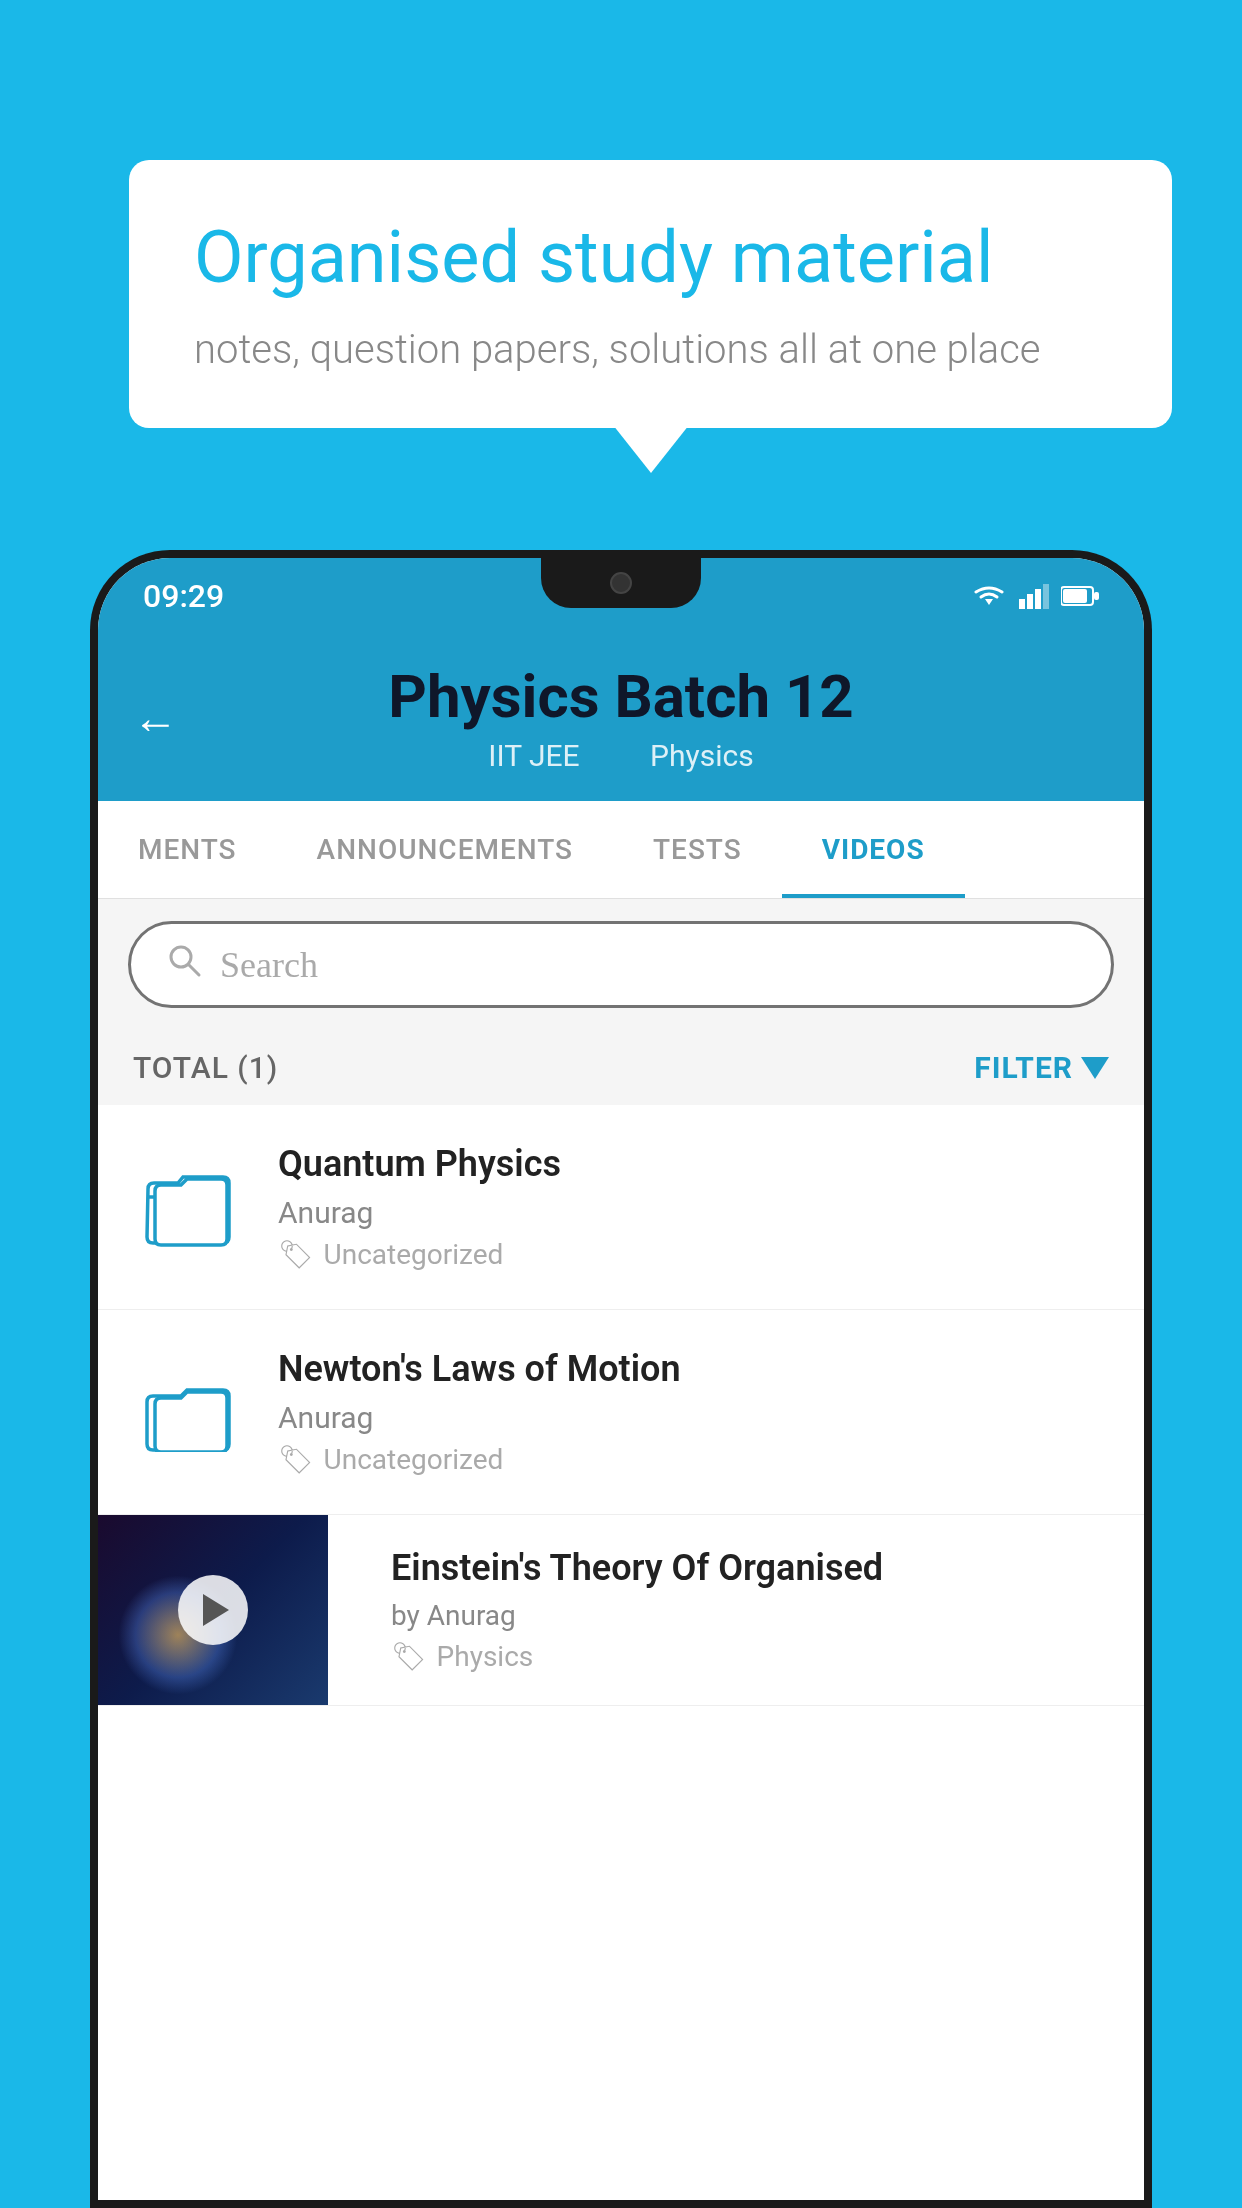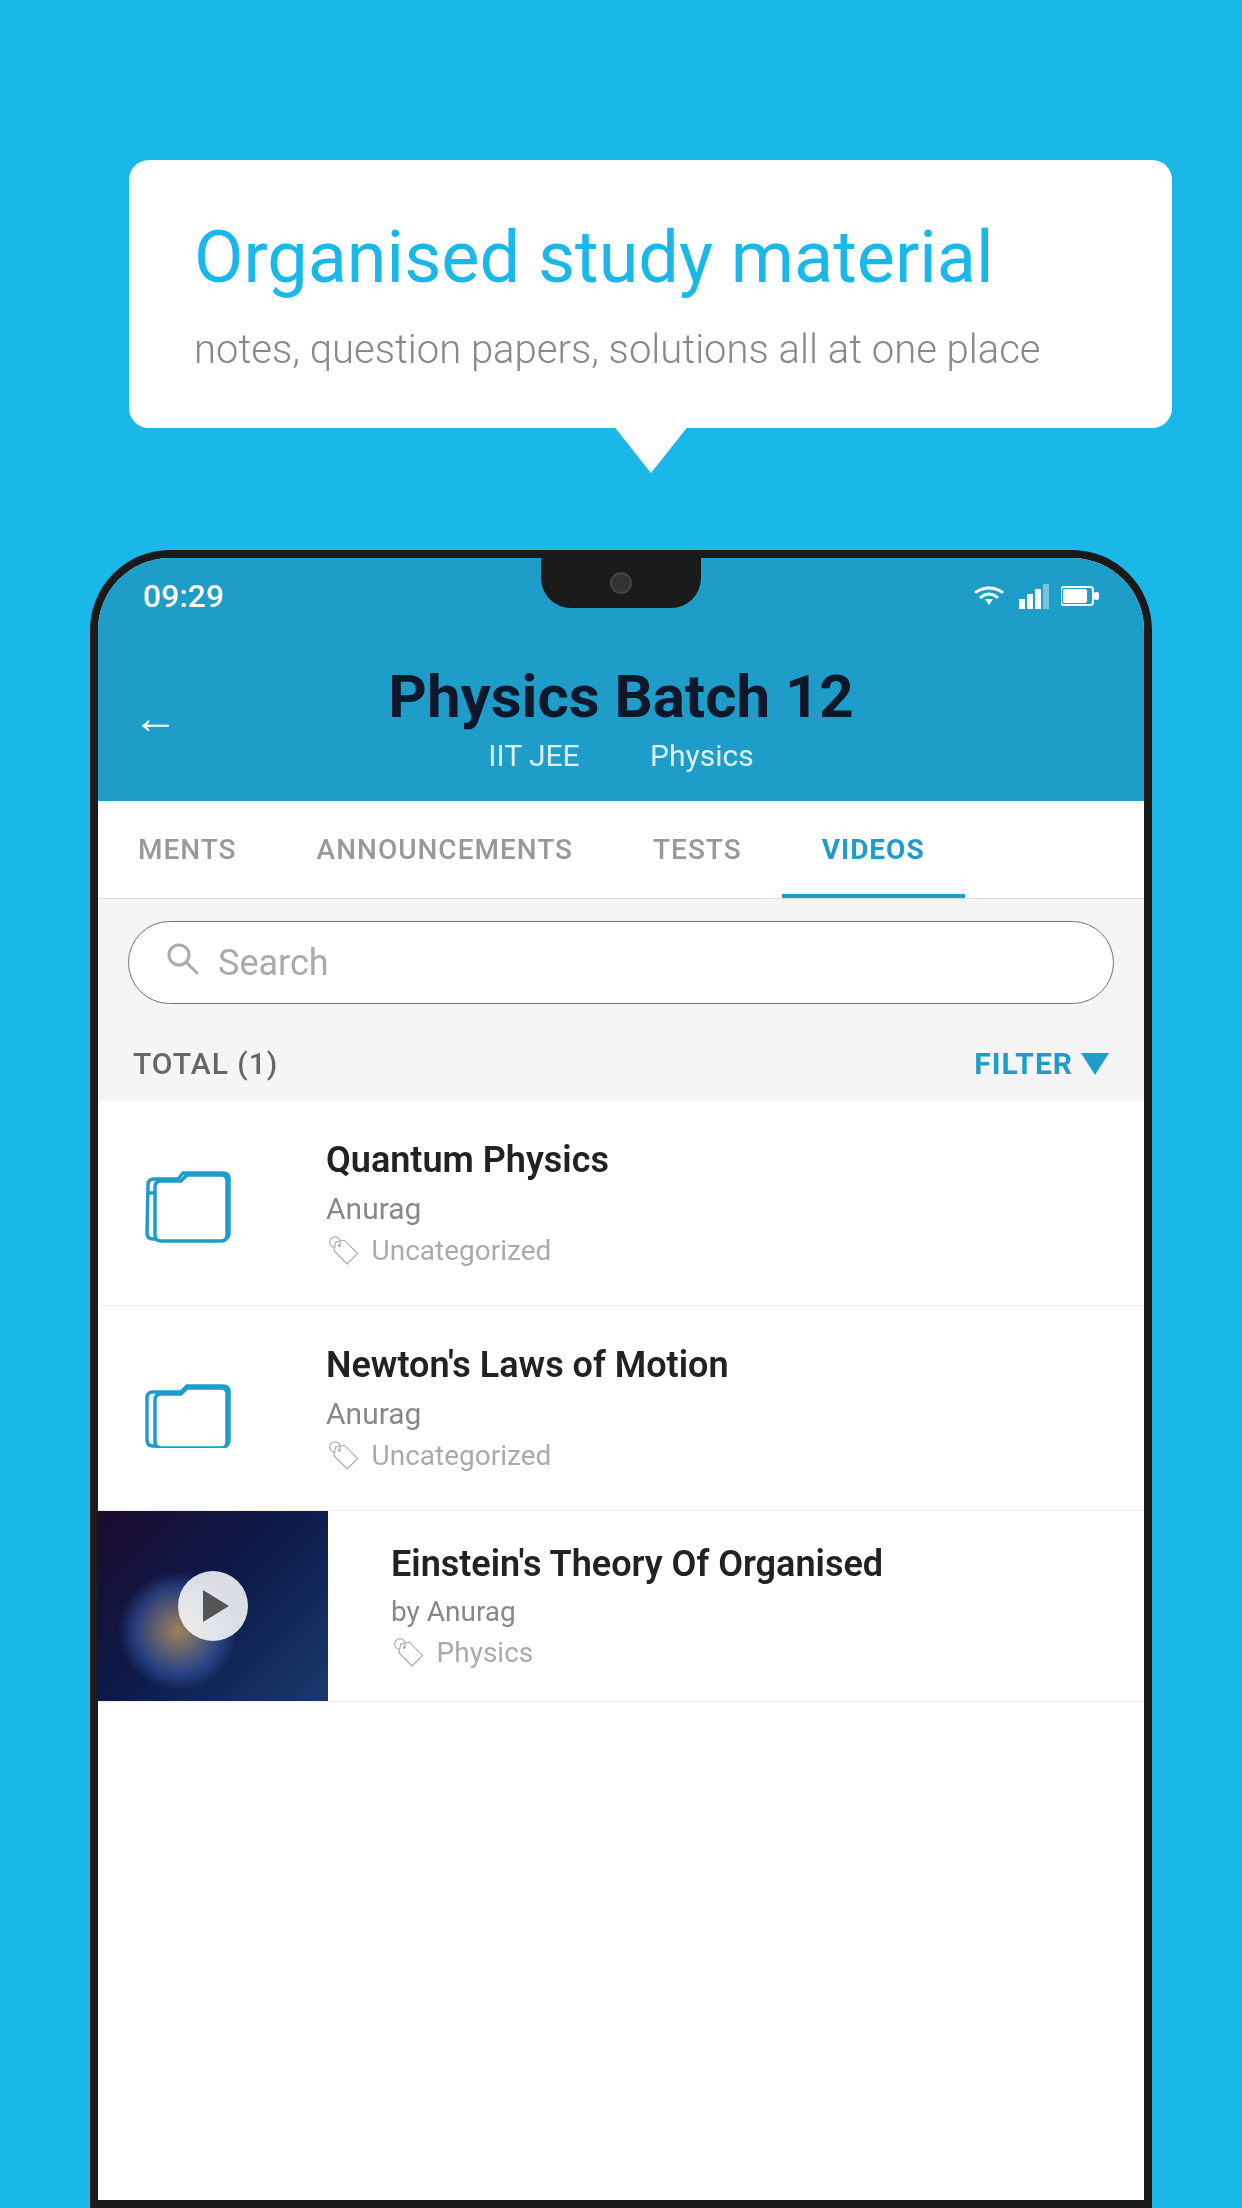--- a/index.html
+++ b/index.html
@@ -204,21 +204,22 @@
       padding: 22px 30px;
     }
 
     .search-bar {
       background: white;
       border-radius: 50px;
       display: flex;
       align-items: center;
       padding: 18px 35px;
       gap: 18px;
-      border: 1px solid #737373;
+      border: 3px solid #737373;
+      font-family: Liberation Serif, serif;
     }
 
     .search-icon-wrap {
       color: #aaa;
       font-size: 36px;
     }
 
     .search-placeholder {
       color: #aaa;
       font-size: 36px;
@@ -274,21 +275,20 @@
     .video-thumb {
       width: 110px;
       min-width: 110px;
       display: flex;
       align-items: center;
       justify-content: center;
     }
 
     .video-info {
       flex: 1;
-      margin-left: 48px;
     }
 
     .video-title {
       color: #222;
       font-size: 36px;
       font-weight: 600;
       margin-bottom: 10px;
     }
 
     .video-author {

